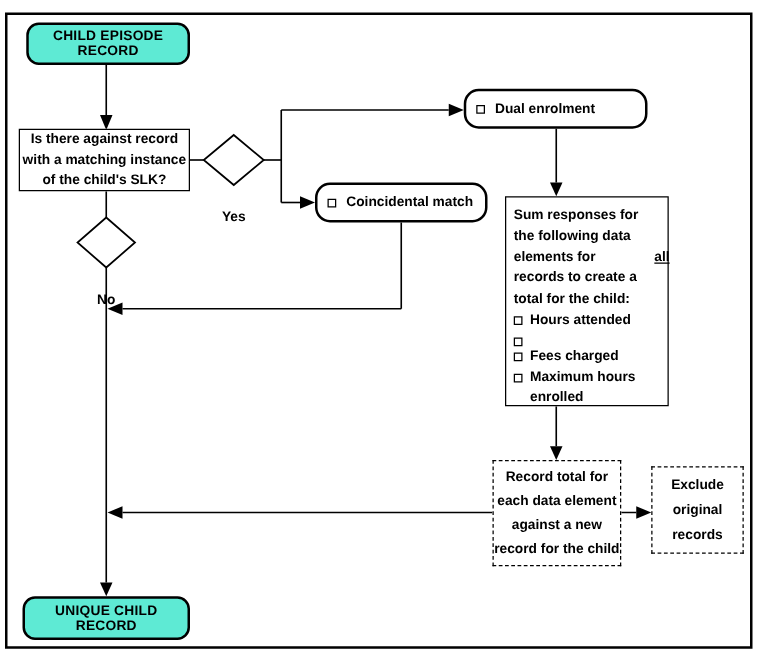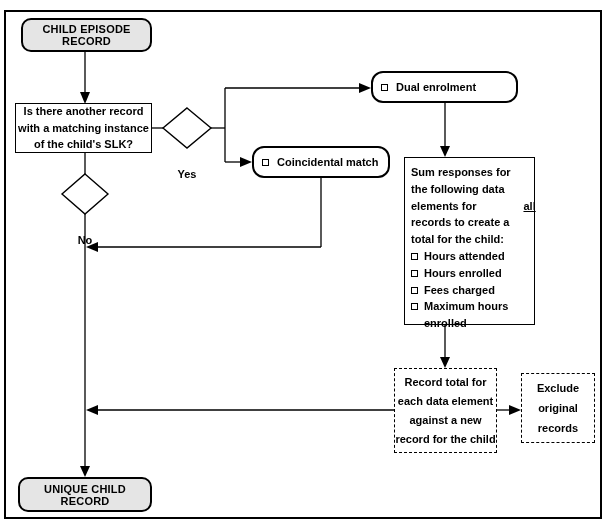--- a/index.html
+++ b/index.html
@@ -9,21 +9,21 @@
     overflow:hidden;
   }
   .frame{position:absolute;left:4px;top:10px;width:594px;height:505px;border:2px solid #000;}
   svg.wires{position:absolute;left:0;top:0;width:610px;height:527px;}
   svg.wires path{stroke:#000;stroke-width:1.3;fill:none;}
   svg.wires polygon.ah{fill:#000;stroke:none;}
   svg.wires polygon.diamond{fill:#fff;stroke:#000;stroke-width:1.4;}
 
   .node{position:absolute;box-sizing:border-box;font-size:11px;}
   .flex-center{display:flex;align-items:center;justify-content:center;text-align:center;}
-  .terminator{background:#e5e5e5;border:2px solid #000;border-radius:10px;letter-spacing:.2px;align-items:center;}
+  .terminator{background:#5eead4;border:2px solid #000;border-radius:10px;letter-spacing:.2px;align-items:center;}
   .outcome{background:#fff;border:2px solid #000;border-radius:12px;display:flex;align-items:center;gap:8px;padding-left:8px;white-space:nowrap;}
   .plain{background:#fff;border:1.5px solid #000;}
   .dotted{background:#fff;border:1.5px dashed #000;}
   .line{display:block;white-space:nowrap;}
   .q .line{line-height:16.5px;}
   .sum{padding:6px 2px 0 6px;text-align:left;}
   .sum .line{line-height:16.8px;}
   .sum-item{display:flex;gap:6px;align-items:flex-start;line-height:16.8px;}
   .sq{width:7px;height:7px;border:1.3px solid #000;flex:none;display:inline-block;box-sizing:border-box;background:#fff;}
   .sum-item .sq{margin-top:5px;}
@@ -80,21 +80,21 @@
     <polygon class="diamond" points="187,108 211,128 187,148 163,128"></polygon>
     <polygon class="diamond" points="85,174 108,194 85,214 62,194"></polygon>
   </svg>
 
   <div class="node terminator flex-center" style="left:21px;top:18px;width:131px;height:34px;">
     <span>CHILD EPISODE RECORD</span>
   </div>
 
   <div class="node plain flex-center q" style="left:15px;top:103px;width:137px;height:50px;">
     <div>
-      <span class="line">Is there another record</span>
+      <span class="line">Is there against record</span>
       <span class="line">with a matching instance</span>
       <span class="line">of the child's SLK?</span>
     </div>
   </div>
 
   <div class="dlabel" style="left:163px;top:120px;">Yes</div>
   <div class="dlabel" style="left:61px;top:186px;">No</div>
 
   <div class="node outcome" style="left:371px;top:71px;width:147px;height:32px;">
     <span class="sq"></span>
@@ -111,21 +111,20 @@
     <span class="line">the following data</span>
     <span class="line"><span>elements for </span><span class="u">all</span></span>
     <span class="line">records to create a</span>
     <span class="line">total for the child:</span>
     <div class="sum-item">
       <span class="sq"></span>
       <span>Hours attended</span>
     </div>
     <div class="sum-item">
       <span class="sq"></span>
-      <span>Hours enrolled</span>
     </div>
     <div class="sum-item">
       <span class="sq"></span>
       <span>Fees charged</span>
     </div>
     <div class="sum-item">
       <span class="sq"></span>
       <span>Maximum hours enrolled</span>
     </div>
   </div>

